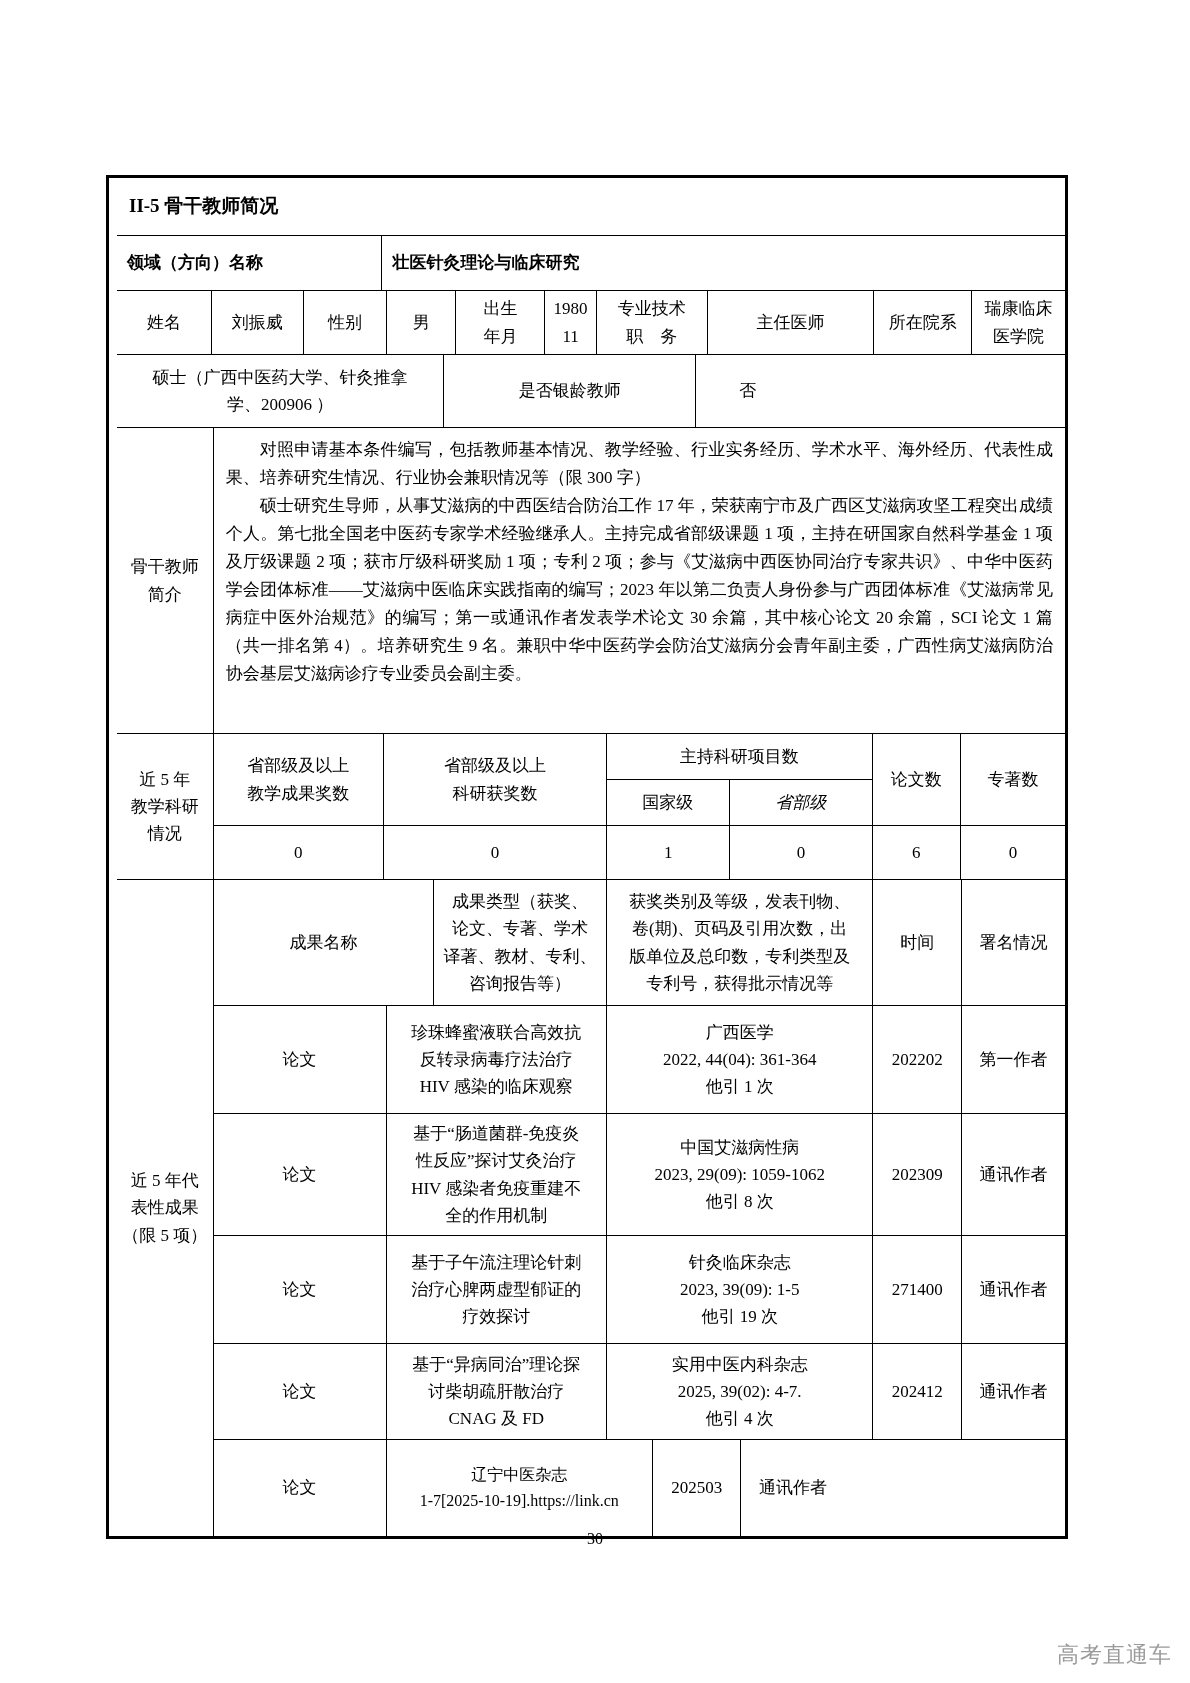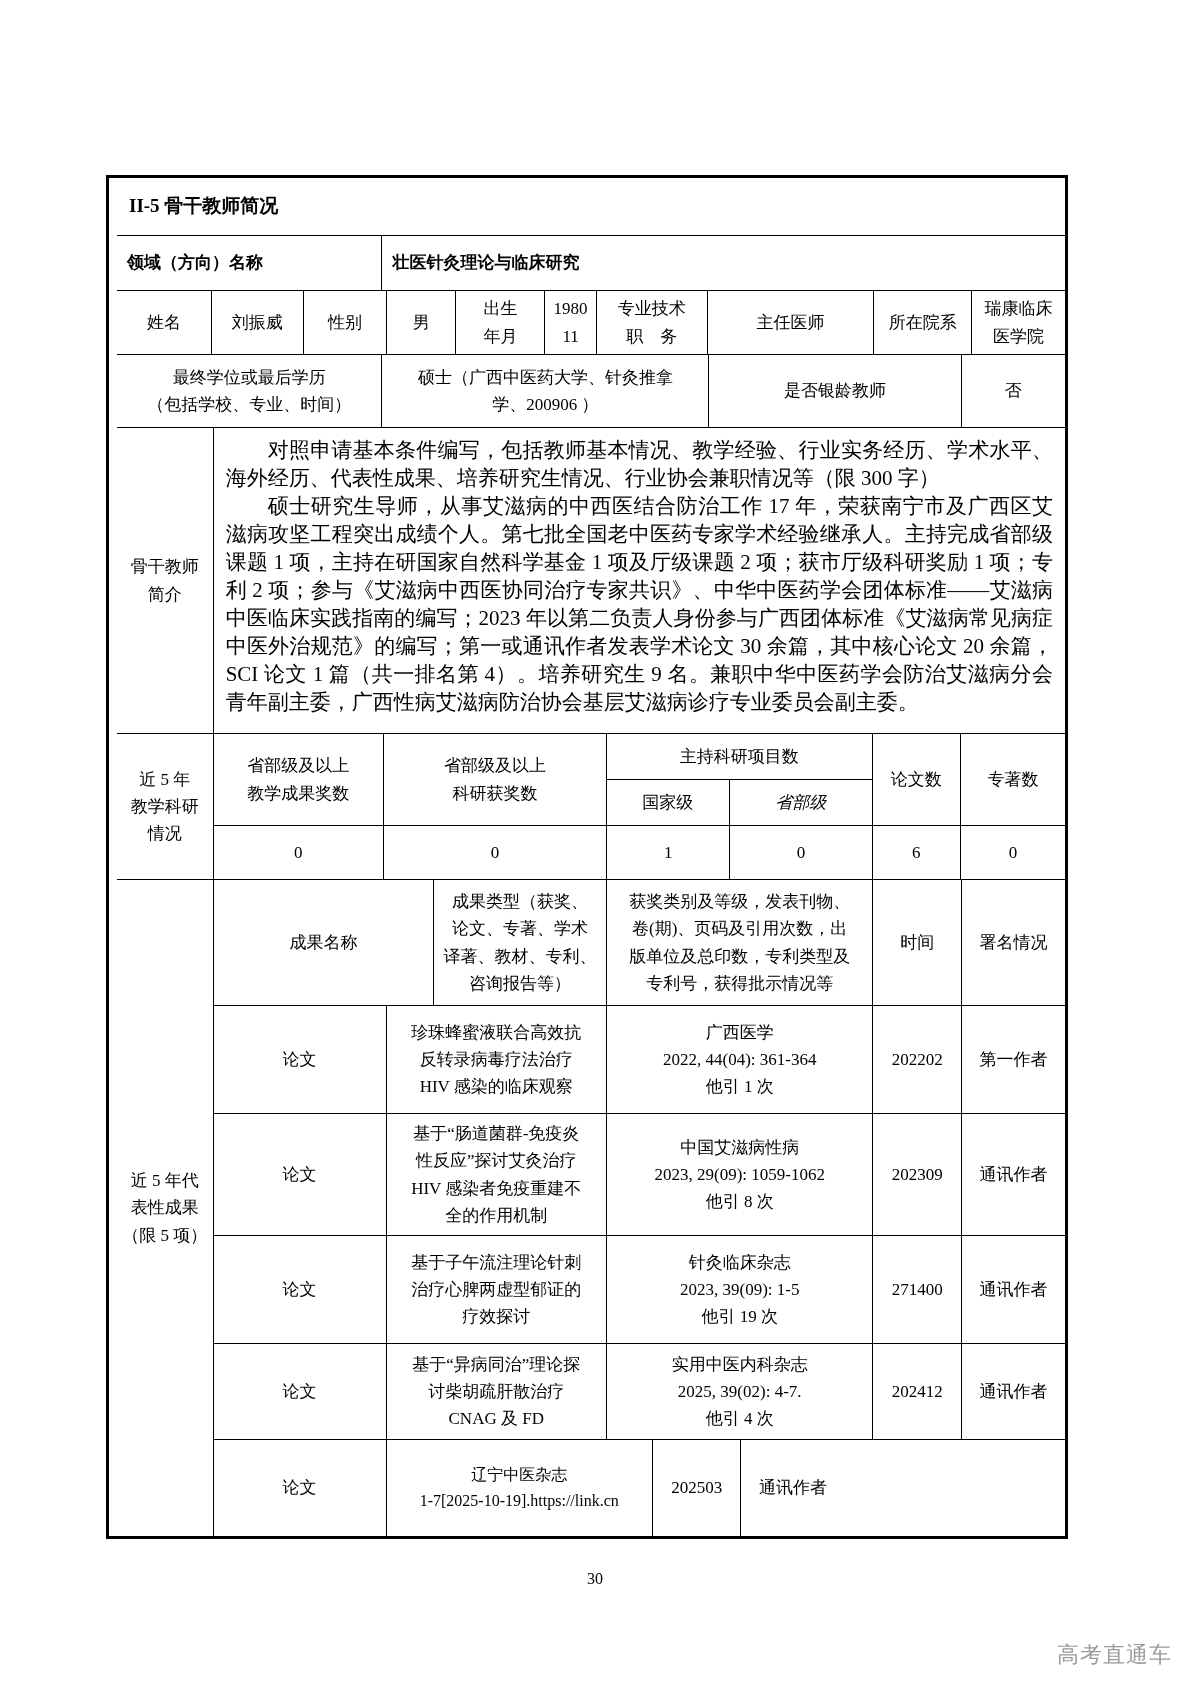--- a/index.html
+++ b/index.html
@@ -16,24 +16,24 @@
   .cell {
     display:flex; align-items:center; justify-content:center;
     text-align:center; white-space:pre-line; font-size:17px; line-height:1.6;
     padding:2px 4px; overflow:hidden;
   }
   .left { justify-content:flex-start; text-align:left; padding-left:10px; }
   .bold { font-weight:bold; }
   .title-cell { font-size:19px; font-weight:bold; padding-left:12px; }
   .vcol { display:flex; flex-direction:column; }
   .intro-body { display:block; text-align:justify; padding:8px 12px 8px 12px; white-space:normal; }
-  .intro-body p { font-size:21px; line-height:28px; text-indent:2em; text-align:justify; }
+  .intro-body p { font-size:17px; line-height:28px; text-indent:2em; text-align:justify; }
   .stack { display:flex; flex-direction:column; flex:1; }
   .grow { flex:1; }
-  .page-number { position:absolute; top:1570px; left:0; width:100%; text-align:center; font-size:16px; }
+  .page-number { position:absolute; top:1530px; left:0; width:100%; text-align:center; font-size:16px; }
   .watermark { position:absolute; top:1640px; right:18px; font-size:22px; letter-spacing:1px; font-family:"Liberation Sans","DejaVu Sans",sans-serif; }
 </style>
 </head>
 <body>
 
 <div class="page">
 
   <div class="form-table">
 
     <div class="frow bb" style="height:58px;">
@@ -56,22 +56,20 @@
 11</div>
       <div class="cell br" style="width:11.7%;">专业技术
 职　务</div>
       <div class="cell br" style="width:17.6%;">主任医师</div>
       <div class="cell br" style="width:10.3%;">所在院系</div>
       <div class="cell" style="width:9.8%;">瑞康临床
 医学院</div>
     </div>
 
     <div class="frow bb" style="height:73px;">
-      <div class="cell br" style="width:28%;">最终学位或最后学历
-（包括学校、专业、时间）</div>
       <div class="cell br" style="width:34.5%;">硕士（广西中医药大学、针灸推拿
 学、200906 ）</div>
       <div class="cell br" style="width:26.6%;">是否银龄教师</div>
       <div class="cell" style="width:10.9%;">否</div>
     </div>
 
     <div class="frow bb" style="height:306px;">
       <div class="cell br" style="width:10.2%;">骨干教师
 简介</div>
       <div class="intro-body" style="width:89.8%;">

